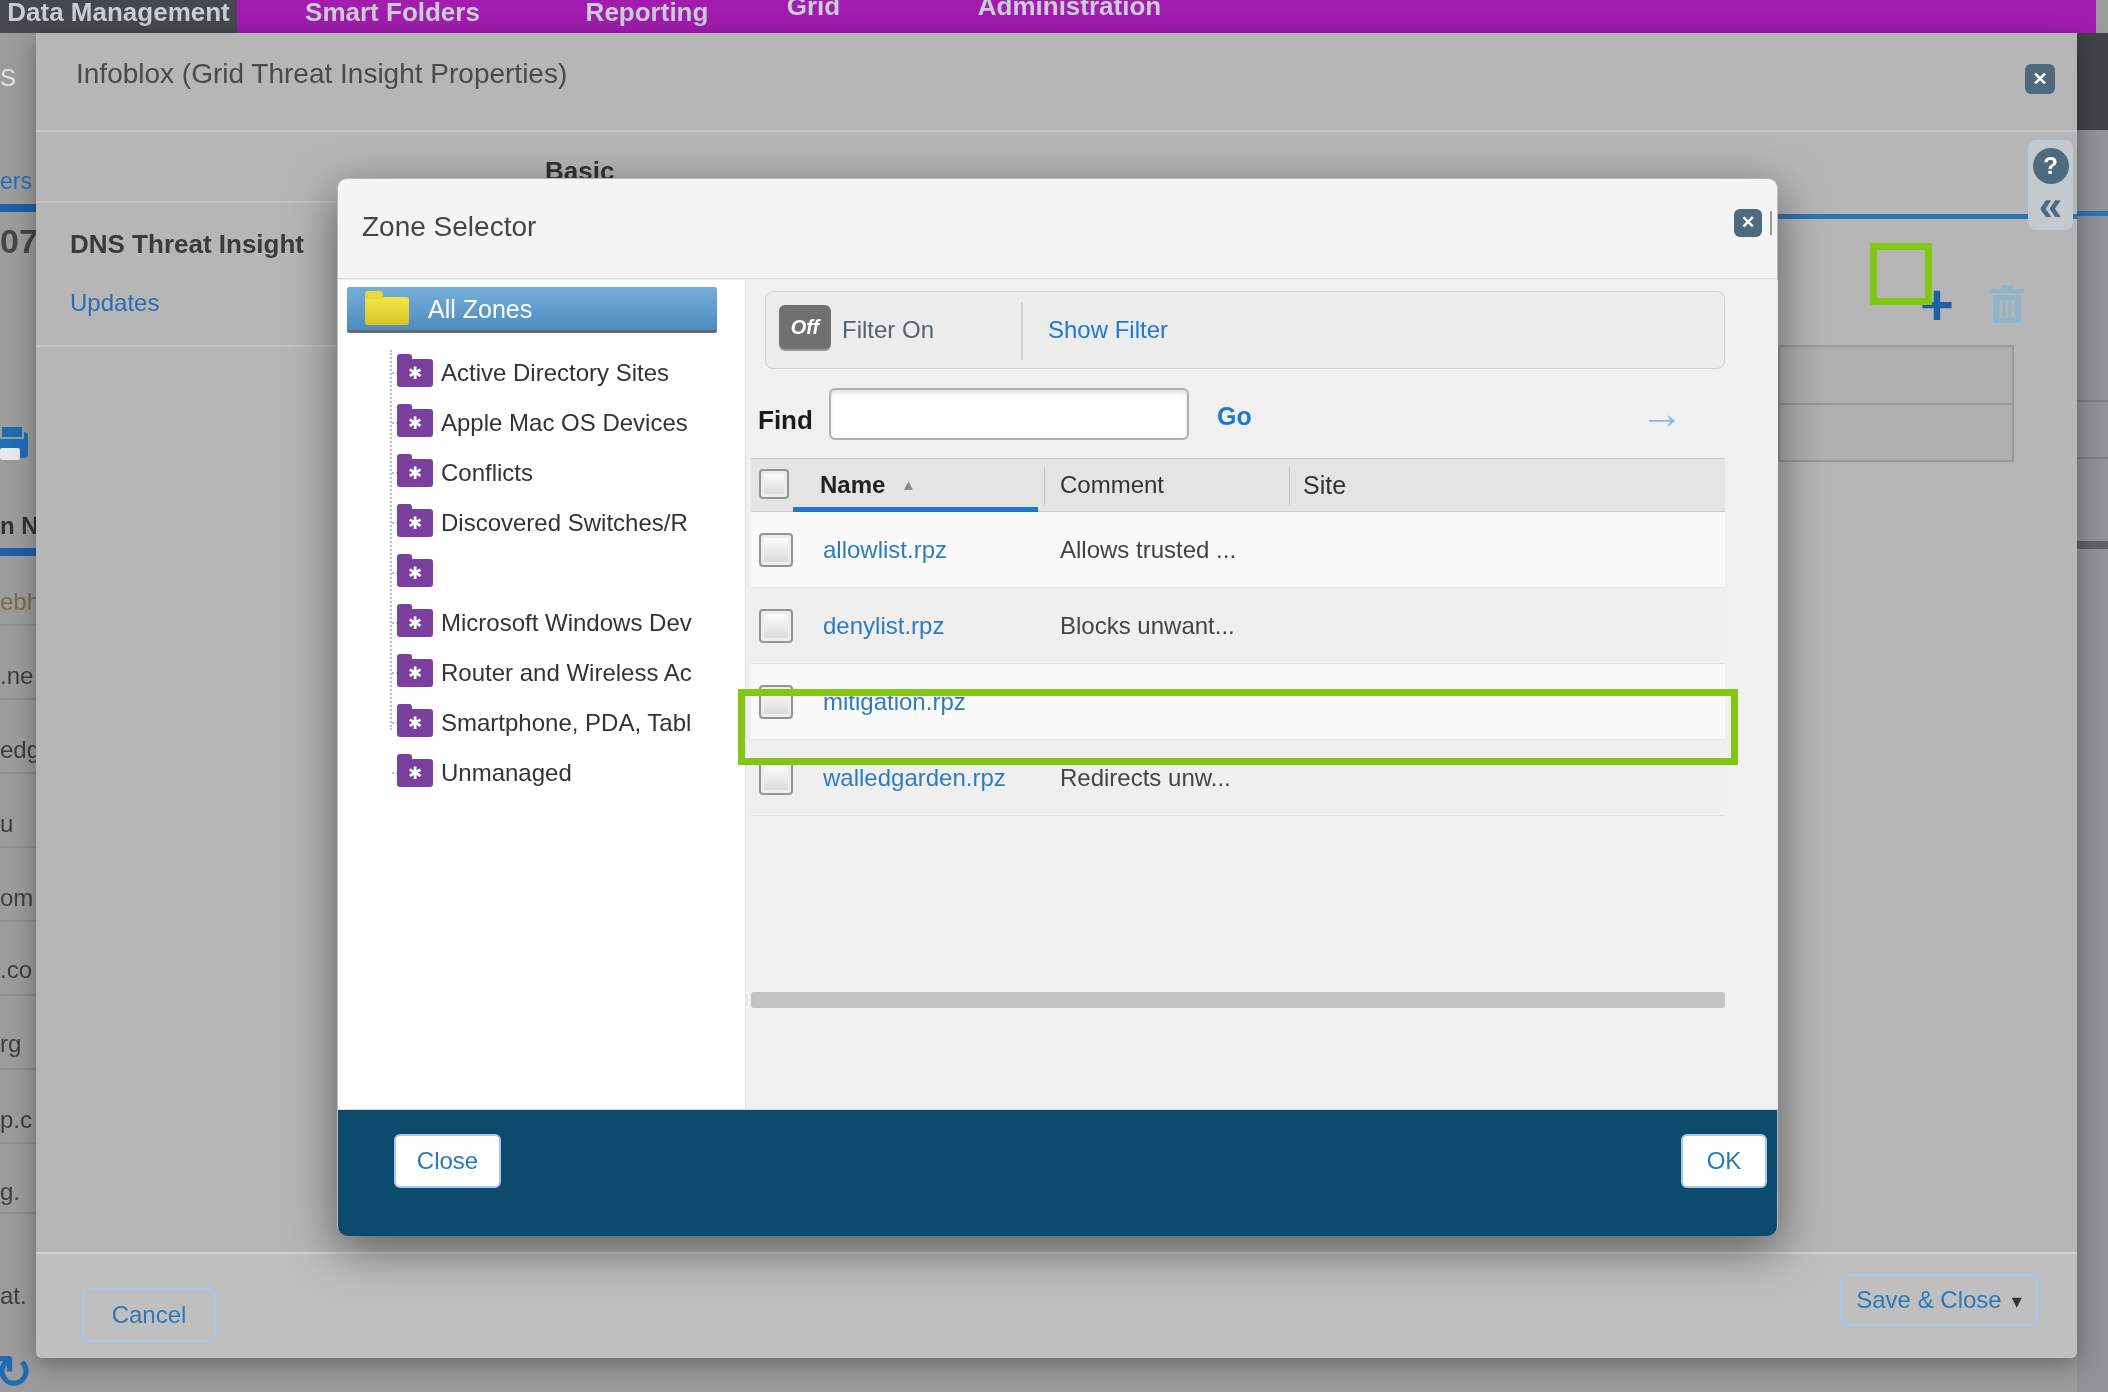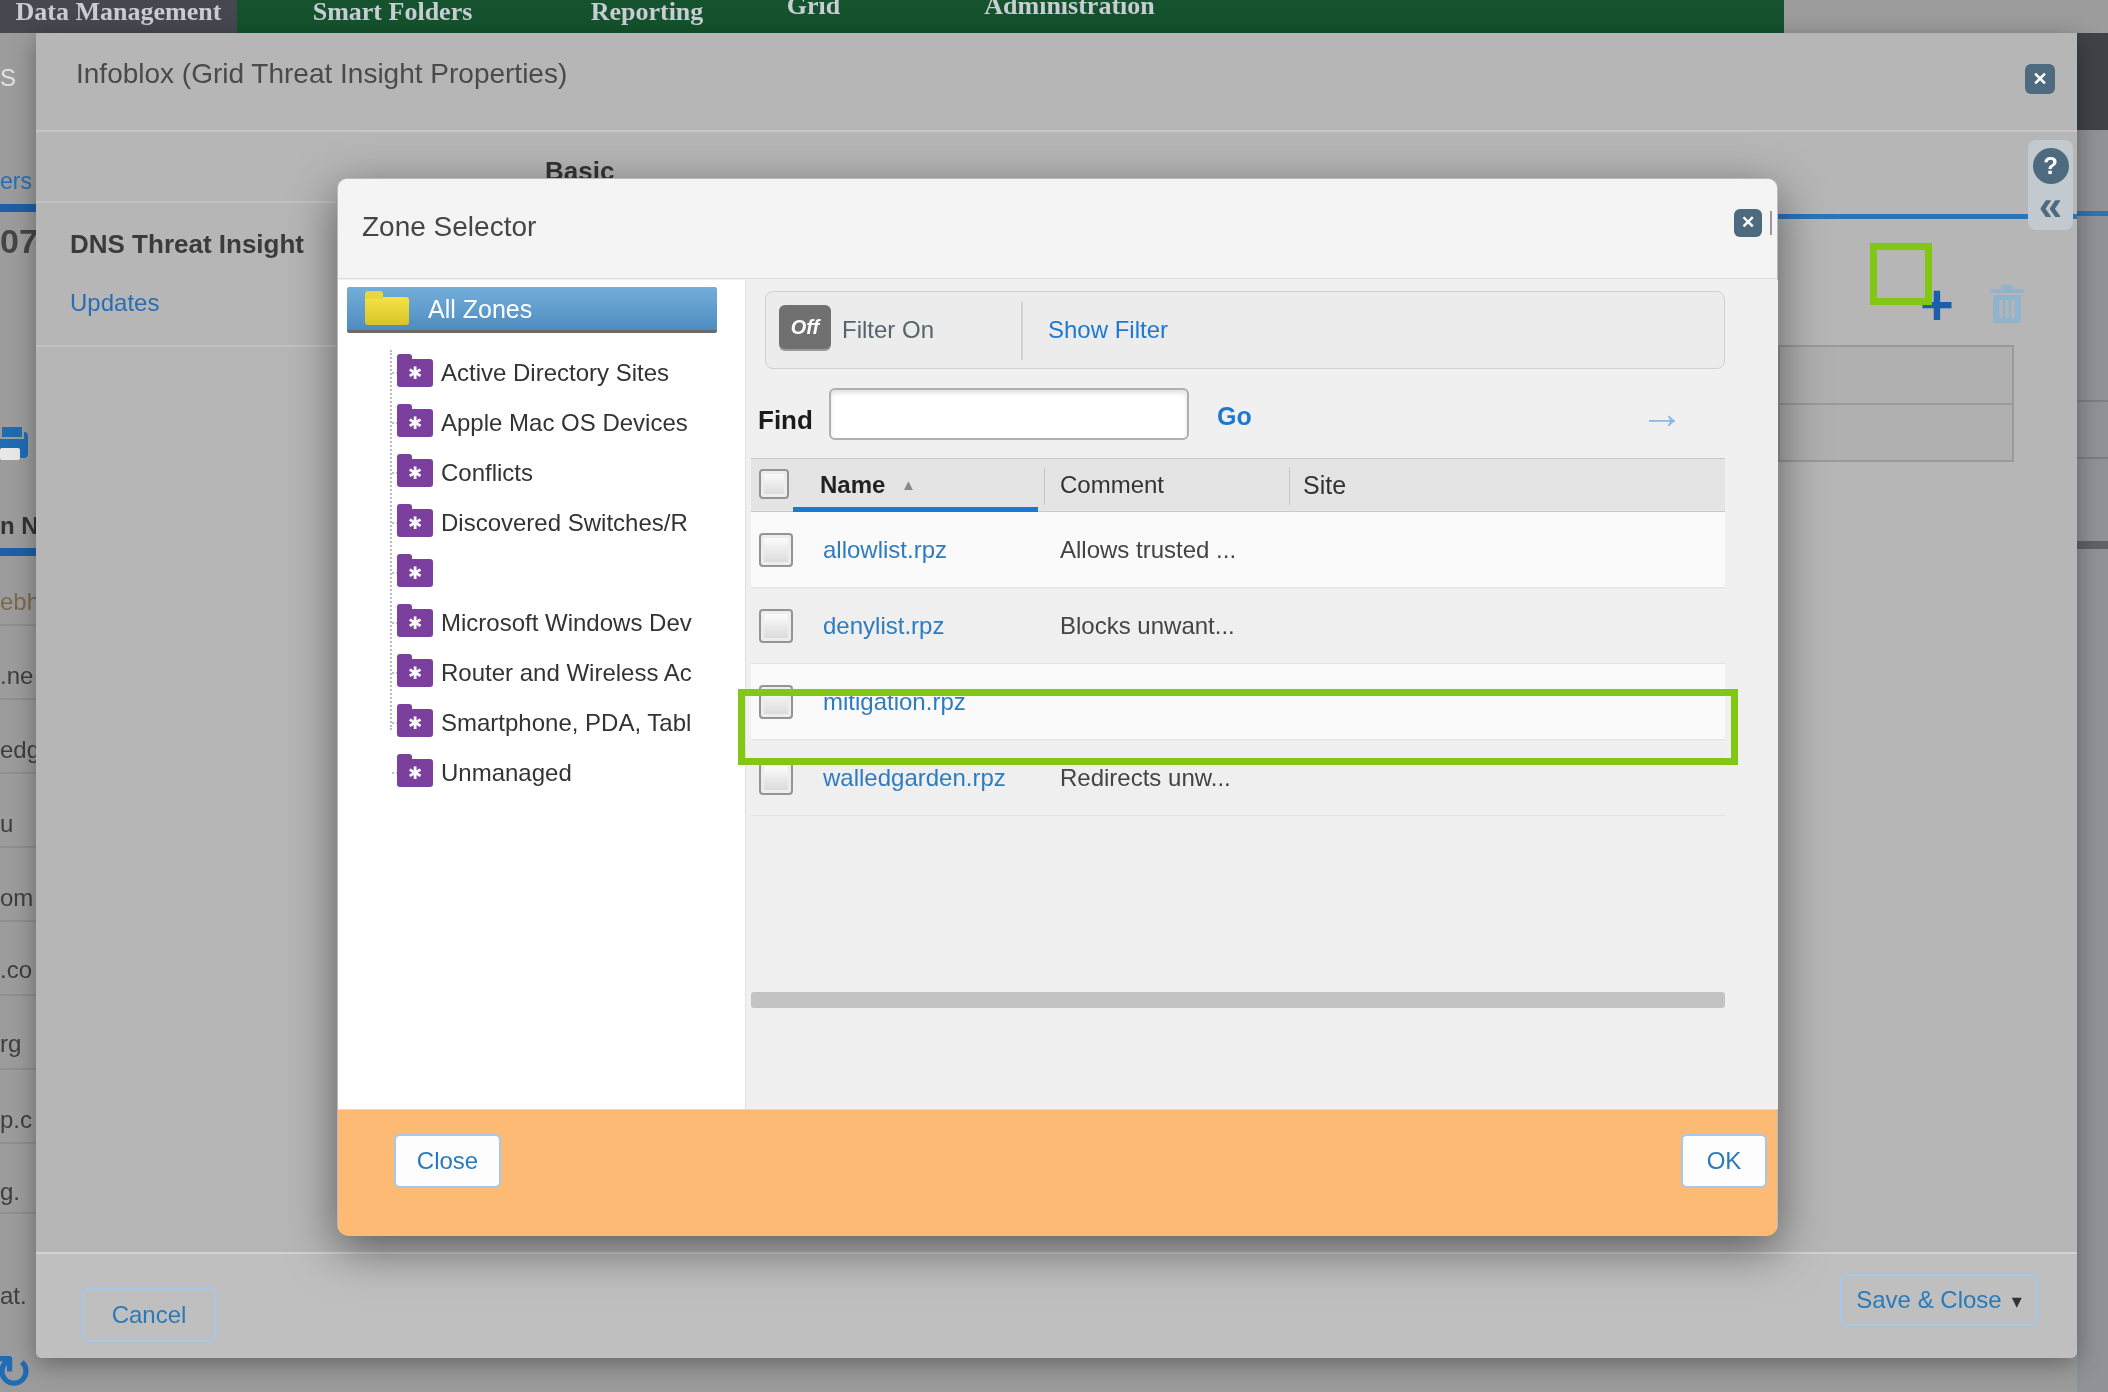--- a/index.html
+++ b/index.html
@@ -2,21 +2,21 @@
 <html><head>
 <meta charset="utf-8">
 <style>
   * { box-sizing: border-box; margin: 0; padding: 0; }
   html,body { background:#8d8d8d; }
   #stage {
     position: relative; width: 2108px; height: 1392px; overflow: hidden;
     font-family: "Liberation Sans", sans-serif; background:#9c9c9c;
   }
   
-  .nav { position:absolute; left:0; top:0; width:1784px; height:33px; background:#14532d; overflow:hidden;font-family:Liberation Serif, serif; }
+  .nav { position:absolute; left:0; top:0; width:2096px; height:33px; background:#a21caf; overflow:hidden; }
   .nav-tab { position:absolute; top:0; height:50px; color:#c9ced4; font-size:26px; font-weight:bold; text-align:center; }
   .nav-tab span { position:relative; top:-9px; display:block; }
   .tab0 { left:0; width:237px; background:#45494f; padding-top:6px; }
   .tab1 { left:295px; width:195px; padding-top:6px; }
   .tab2 { left:581px; width:132px; padding-top:6px; }
   .tab3 { left:784px; width:59px;  }
   .tab4 { left:965px; width:209px; padding-top:0; }
 
   
   .left-strip { position:absolute; left:0; top:33px; width:36px; height:1359px; background:#9c9c9c; overflow:hidden; }
@@ -74,21 +74,21 @@
   .cancel-btn { position:absolute; left:46px; top:34px; width:134px; height:54px; line-height:50px; background:transparent; }
   .saveclose-btn { position:absolute; left:1804px; top:20px; width:198px; height:52px; line-height:48px; background:transparent; }
   .saveclose-btn .caret { color:#333; font-size:20px; margin-left:10px; }
 
   
   .zone-dialog { position:absolute; left:337px; top:178px; width:1441px; height:1057px; background:#f0f0f0; border:1px solid #b9b9b9; border-radius:10px; box-shadow:0 14px 48px rgba(0,0,0,.5); overflow:visible; }
   .zd-header { position:absolute; left:0; top:0; width:100%; height:100px; background:#f4f4f4; border-bottom:1px solid #ddd; border-radius:10px 10px 0 0; }
   .zd-title { position:absolute; left:24px; top:32px; font-size:28px; color:#454545; }
   .zd-close { left:1396px; top:30px; width:28px; height:28px; font-size:17px; line-height:28px; }
   .zd-close-line { position:absolute; left:1432px; top:32px; width:2px; height:24px; background:#9a9a9a; }
-  .zd-footer { position:absolute; left:0; top:930px; width:100%; height:127px; background:#fdba74; border-top:1px solid #dcdcdc; border-radius:0 0 10px 10px; }
+  .zd-footer { position:absolute; left:0; top:930px; width:100%; height:127px; background:#0c4a6e; border-top:1px solid #dcdcdc; border-radius:0 0 10px 10px; }
   .zclose-btn { position:absolute; left:56px; top:24px; width:107px; height:54px; line-height:50px; }
   .ok-btn { position:absolute; left:1343px; top:24px; width:86px; height:54px; line-height:50px; }
 
   
   .tree-panel { position:absolute; left:0; top:101px; width:408px; height:829px; background:#fff; border-right:1px solid #e0e0e0; overflow:hidden; }
   .allzones { position:absolute; left:9px; top:7px; width:370px; height:46px; background:linear-gradient(#74aeda,#4e8cc0); border-bottom:3px solid #6a6a6a; border-radius:2px; color:#fff; font-size:25px; line-height:44px; }
   .allzones .lbl { position:absolute; left:81px; top:0; }
   .yfolder { position:absolute; left:18px; top:10px; width:44px; height:28px; background:linear-gradient(#f2e448,#d9c426); border-radius:3px; }
   .yfolder::before { content:""; position:absolute; left:0; top:-6px; width:18px; height:8px; background:#e8d73a; border-radius:3px 3px 0 0; }
   .tree-guide { position:absolute; left:52px; top:70px; width:2px; height:380px; border-left:2px dotted #bdbdbd; }

